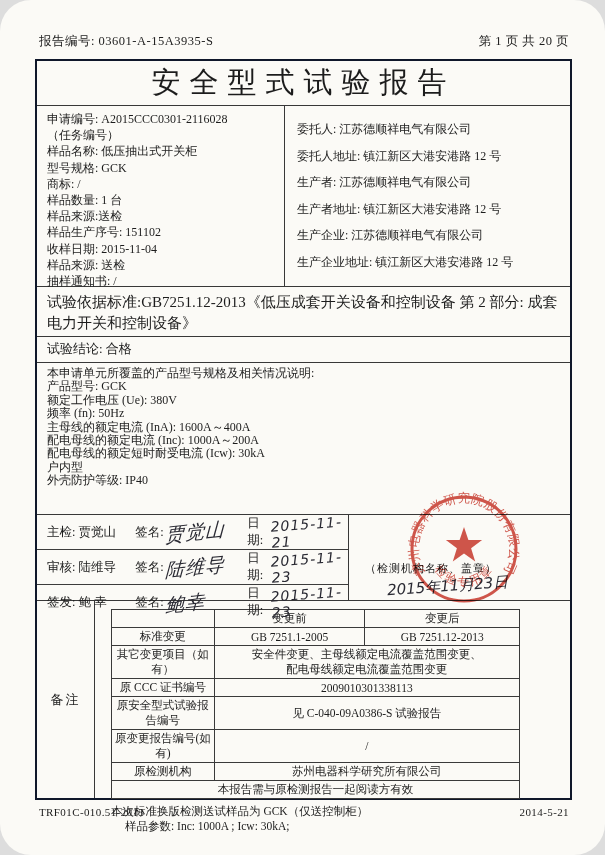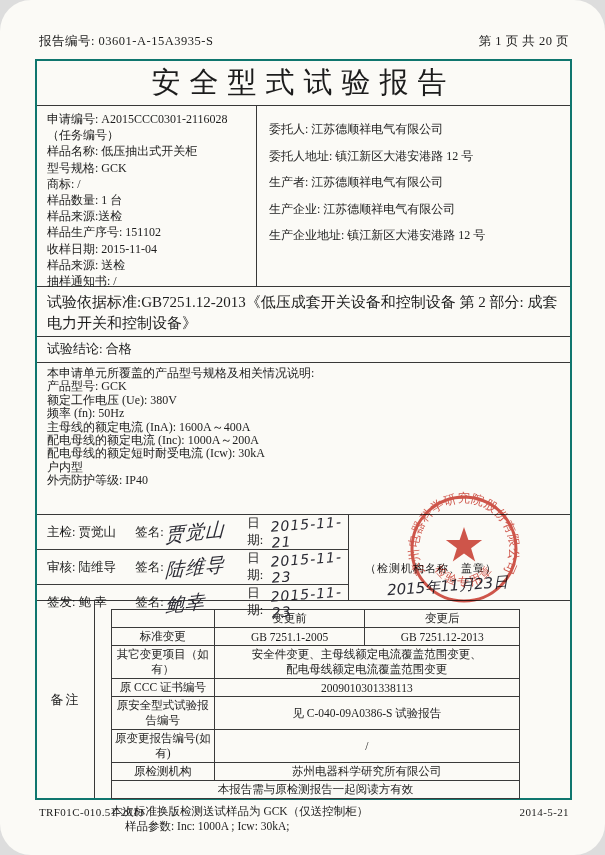--- a/index.html
+++ b/index.html
@@ -1,23 +1,23 @@
 <!DOCTYPE html>
 <html><head>
 <meta charset="utf-8">
 <style>
   * { margin:0; padding:0; box-sizing:border-box; }
   body { background:#ddd; font-family:"Liberation Serif","DejaVu Serif",serif; }
   .page{ position:relative; width:605px; height:855px; margin:0 auto; background:#fbfaf6; color:#1c1c1c; overflow:hidden;border-radius:31px; }
   .hdr{ position:absolute; top:33px; left:39px; right:36px; display:flex; justify-content:space-between; font-size:12.5px; letter-spacing:.5px; }
-  .doc{ position:absolute; left:35px; top:59px; width:537px; height:741px; border:2px solid #0f766e; }
+  .doc{ position:absolute; left:35px; top:59px; width:537px; height:741px; border:2px solid #0f172a; }
   .row{ border-bottom:1.5px solid #383838; }
   .title-row{ height:45px; display:flex; align-items:center; justify-content:center; font-size:29px; letter-spacing:9px; font-weight:500; }
   .info-row{ height:181px; display:flex; }
-  .info-left{ width:220px; border-right:1.5px solid #383838; padding:5px 0 0 10px; font-size:12px; line-height:16.2px; }
+  .info-left{ width:248px; border-right:1.5px solid #383838; padding:5px 0 0 10px; font-size:12px; line-height:16.2px; }
   .info-right{ flex:1; padding:10px 0 0 12px; font-size:12px; line-height:26.5px; }
   .std-row{ height:50px; padding:5px 10px 0 10px; font-size:15px; line-height:21px; }
   .concl-row{ height:26px; padding:3px 10px 0 10px; font-size:13px; }
   .spec-row{ height:152px; padding:4px 10px 0 10px; font-size:12px; line-height:13.4px; }
   .sig-block{ height:86px; display:flex; }
   .sig-left{ width:312px; border-right:1.5px solid #383838; display:flex; flex-direction:column; }
   .sig-line{ flex:1; display:flex; align-items:center; padding-left:10px; font-size:12.5px; border-bottom:1.2px solid #3c3c3c; position:relative; }
   .sig-line:last-child{ border-bottom:none; }
   .sig-role{ width:105px; }
   .sig-lab{ width:36px; }
@@ -64,20 +64,21 @@
         <div>样品来源:送检</div>
         <div>样品生产序号: 151102</div>
         <div>收样日期: 2015-11-04</div>
         <div>样品来源: 送检</div>
         <div>抽样通知书: /</div>
       </div>
       <div class="info-right">
         <div>委托人: 江苏德顺祥电气有限公司</div>
         <div>委托人地址: 镇江新区大港安港路 12 号</div>
         <div>生产者: 江苏德顺祥电气有限公司</div>
+        <div>生产者地址: 镇江新区大港安港路 12 号</div>
         <div>生产企业: 江苏德顺祥电气有限公司</div>
         <div>生产企业地址: 镇江新区大港安港路 12 号</div>
       </div>
     </div>
 
     <div class="row std-row">试验依据标准:GB7251.12-2013《低压成套开关设备和控制设备 第 2 部分: 成套电力开关和控制设备》</div>
 
     <div class="row concl-row">试验结论: 合格</div>
 
     <div class="row spec-row">

